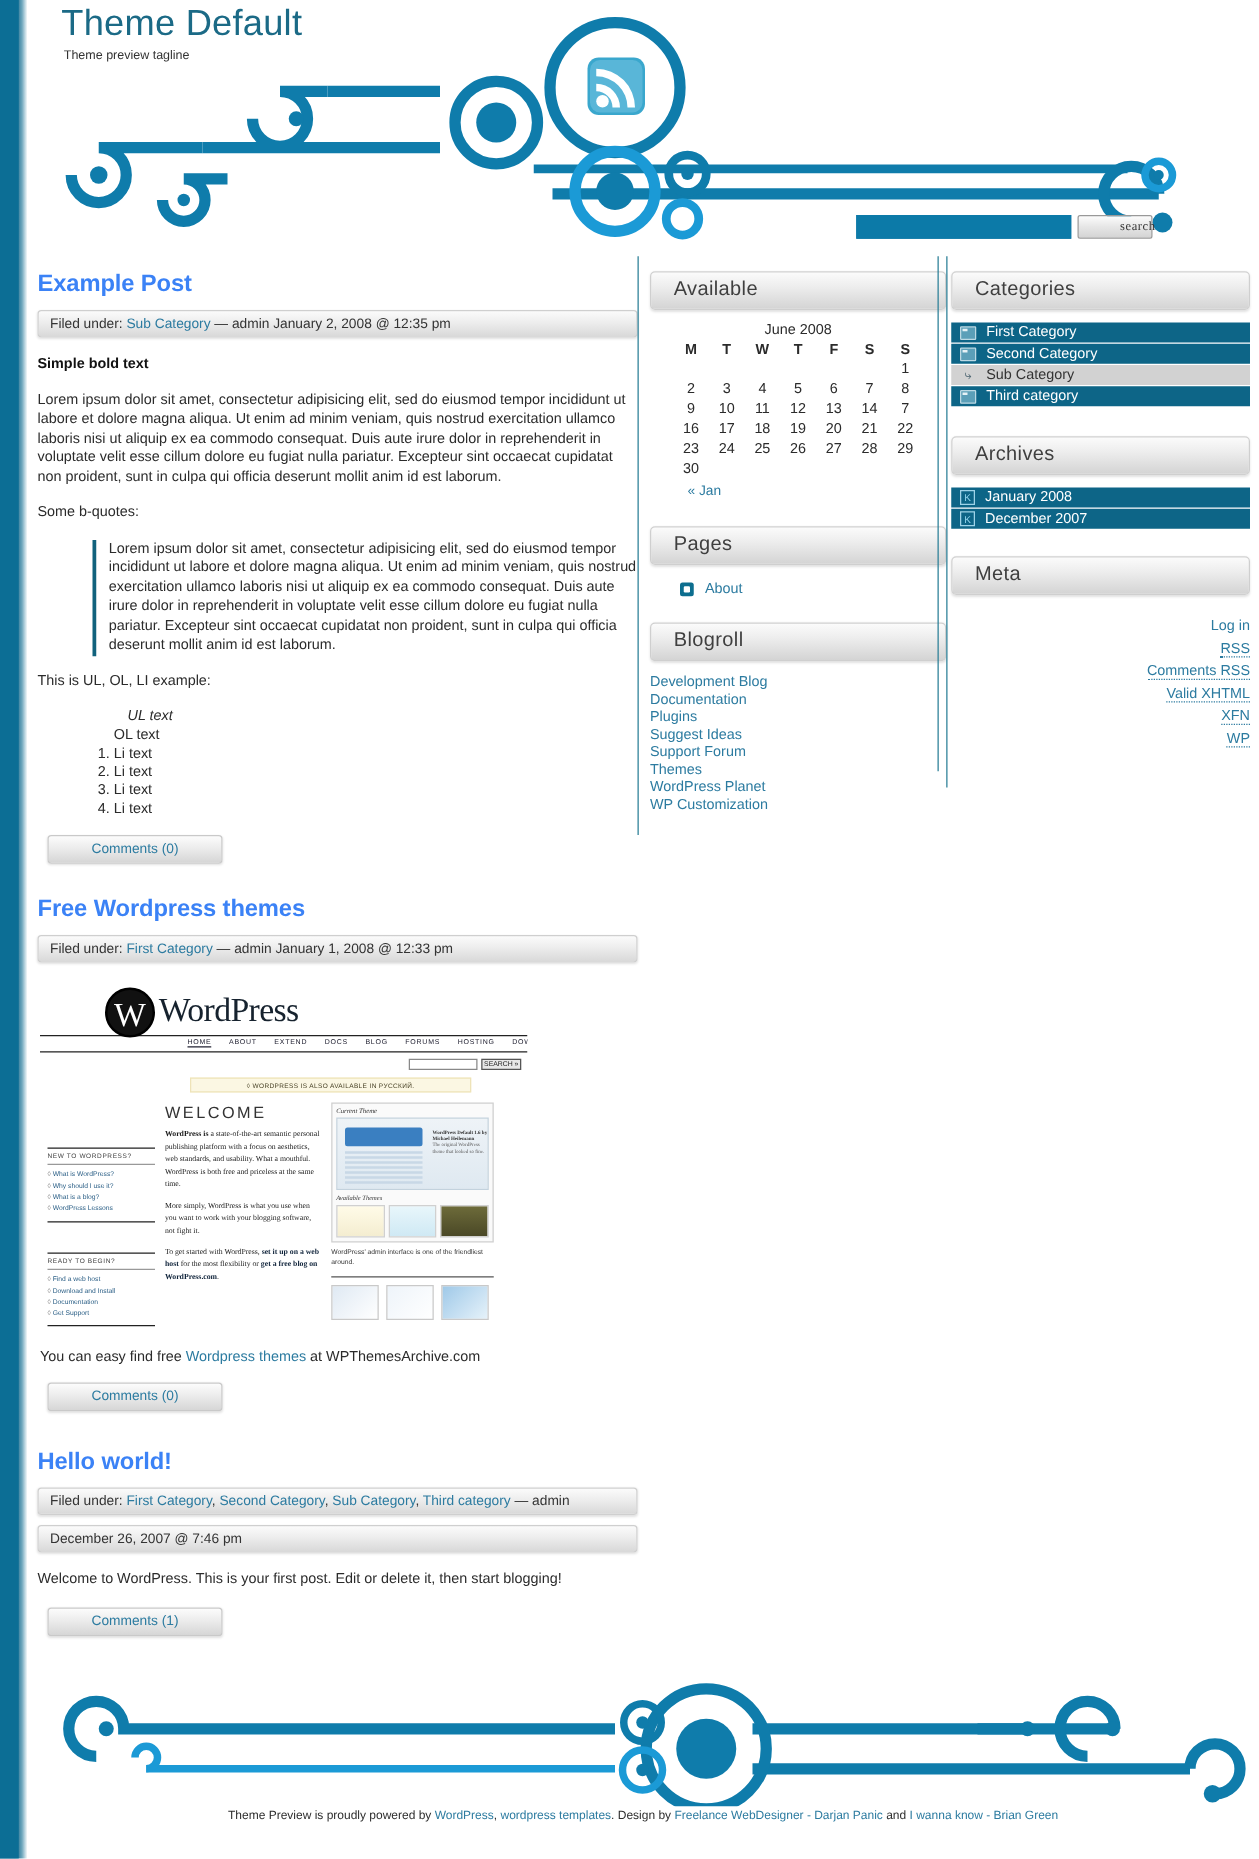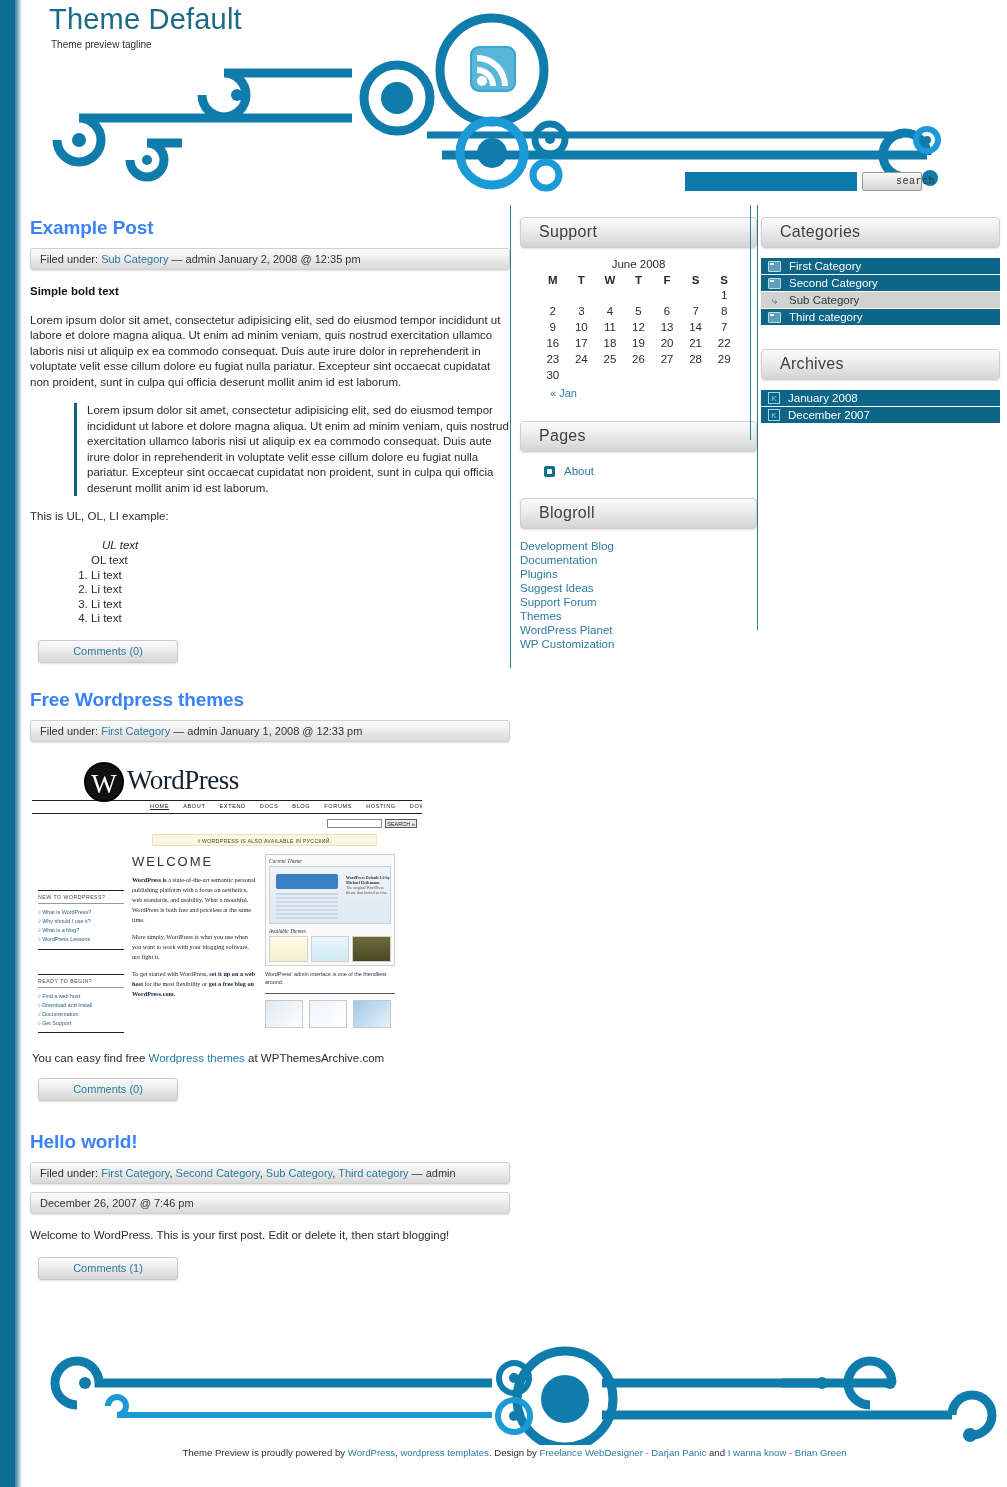--- a/index.html
+++ b/index.html
@@ -74,21 +74,21 @@
   .search-submit {
     margin-left: 5px;
     width: 60px; height: 19px;
     background: linear-gradient(to bottom, #fcfcfc 0%, #e6e6e6 50%, #d4d4d4 100%);
     border: 1px solid #999;
     border-radius: 2px;
     font-size: 10px;
     color: #333;
     letter-spacing: 0.5px;
     cursor: pointer;
-    font-family: Liberation Mono, monospace;
+    font-family: Liberation Serif, serif;
     padding-left: 33px;
   }
   
   .content-wrap {
     position: absolute;
     left: 22px; top: 205px;
     width: 985px;
   }
   .col-main {
     position: absolute;
@@ -451,20 +451,21 @@
       <div class="post">
         <h2 class="post-title">Example Post</h2>
         <div class="meta-bar">
           <span>Filed under:</span>
           <a href="#">Sub Category</a>
           <span>— admin January 2, 2008 @ 12:35 pm</span>
         </div>
         <div class="post-body">
           <p><strong class="lead">Simple bold text</strong></p>
           <p>Lorem ipsum dolor sit amet, consectetur adipisicing elit, sed do eiusmod tempor incididunt ut labore et dolore magna aliqua. Ut enim ad minim veniam, quis nostrud exercitation ullamco laboris nisi ut aliquip ex ea commodo consequat. Duis aute irure dolor in reprehenderit in voluptate velit esse cillum dolore eu fugiat nulla pariatur. Excepteur sint occaecat cupidatat non proident, sunt in culpa qui officia deserunt mollit anim id est laborum.</p>
+          <p>Some b-quotes:</p>
           <blockquote>Lorem ipsum dolor sit amet, consectetur adipisicing elit, sed do eiusmod tempor incididunt ut labore et dolore magna aliqua. Ut enim ad minim veniam, quis nostrud exercitation ullamco laboris nisi ut aliquip ex ea commodo consequat. Duis aute irure dolor in reprehenderit in voluptate velit esse cillum dolore eu fugiat nulla pariatur. Excepteur sint occaecat cupidatat non proident, sunt in culpa qui officia deserunt mollit anim id est laborum.</blockquote>
           <p>This is UL, OL, LI example:</p>
           <div class="list-block">
             <div class="ul-lvl">UL text</div>
             <div class="ol-lvl">
               <div style="margin-left:26px">OL text</div>
               <ol>
                 <li>Li text</li>
                 <li>Li text</li>
                 <li>Li text</li>
@@ -593,21 +594,21 @@
           <p>Welcome to WordPress. This is your first post. Edit or delete it, then start blogging!</p>
         </div>
         <a class="comments-btn" href="#">Comments (1)</a>
       </div>
 
     </div>
 
     <div class="col-side1">
 
       <div class="widget">
-        <div class="widget-title">Support</div>
+        <div class="widget-title">Available</div>
         <div class="calendar-wrap">
           <table class="cal">
             <caption>June 2008</caption>
             <thead>
               <tr>
                 <th>M</th>
                 <th>T</th>
                 <th>W</th>
                 <th>T</th>
                 <th>F</th>
@@ -734,20 +735,31 @@
             <span class="cal-icon">K</span>
             <a href="#">January 2008</a>
           </li>
           <li>
             <span class="cal-icon">K</span>
             <a href="#">December 2007</a>
           </li>
         </ul>
       </div>
 
+      <div class="widget" style="margin-top:22px">
+        <div class="widget-title">Meta</div>
+        <ul class="meta-list" style="margin-top:16px">
+          <li><a href="#">Log in</a></li>
+          <li><a class="dotted" href="#">RSS</a></li>
+          <li><a class="dotted" href="#">Comments RSS</a></li>
+          <li><a class="dotted" href="#">Valid XHTML</a></li>
+          <li><a class="dotted" href="#">XFN</a></li>
+          <li><a class="dotted" href="#">WP</a></li>
+        </ul>
+      </div>
     </div>
   </div>
 
   <svg class="footer-art" viewBox="0 0 985 115">
     <g fill="none" stroke="#0f7cab" stroke-width="9">
       <path d="M55,75 a22,22 0 1 1 22,-22 L470,53"></path>
       <path d="M95,85 L470,85" stroke="#1b9ad6" stroke-width="6"></path>
       <path d="M95,85 a9,9 0 1 0 -9,-9" stroke="#1b9ad6" stroke-width="6"></path>
       <path d="M580,53 L870,53"></path>
       <path d="M870,53 a22,22 0 1 0 -22,22"></path>

